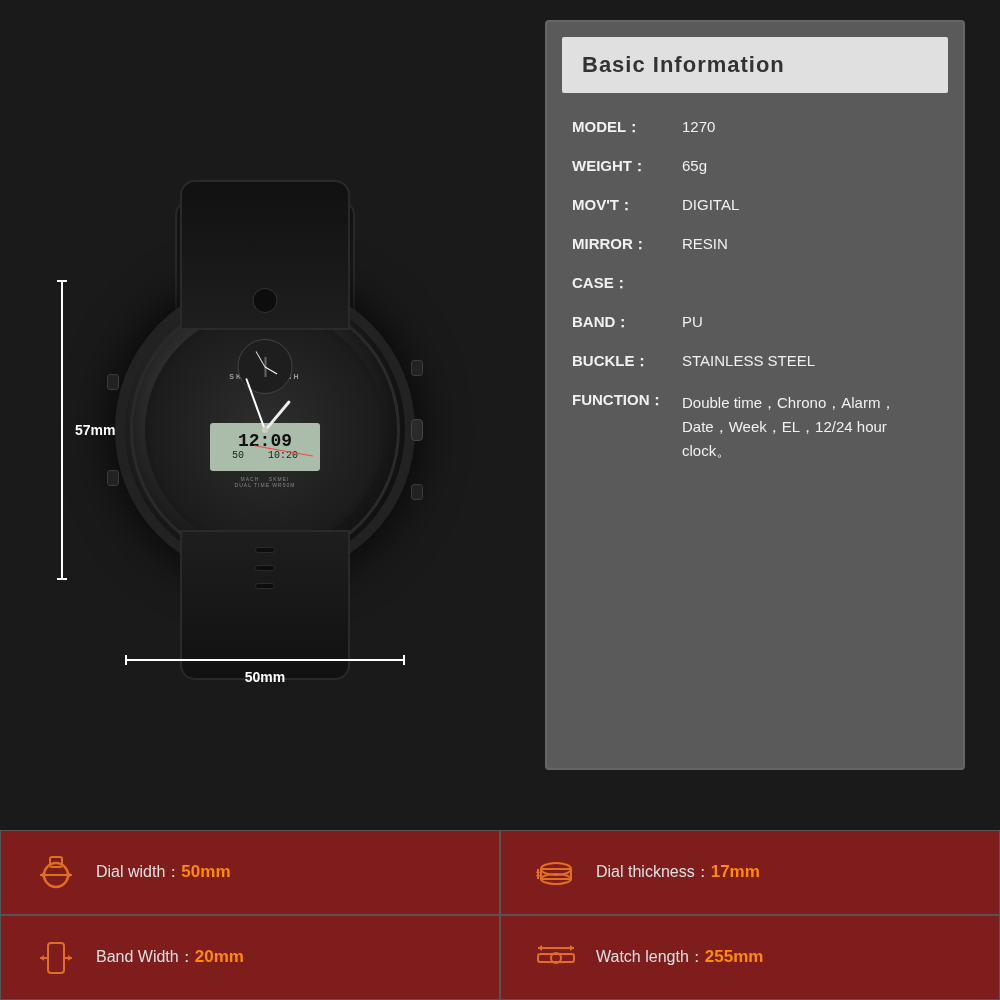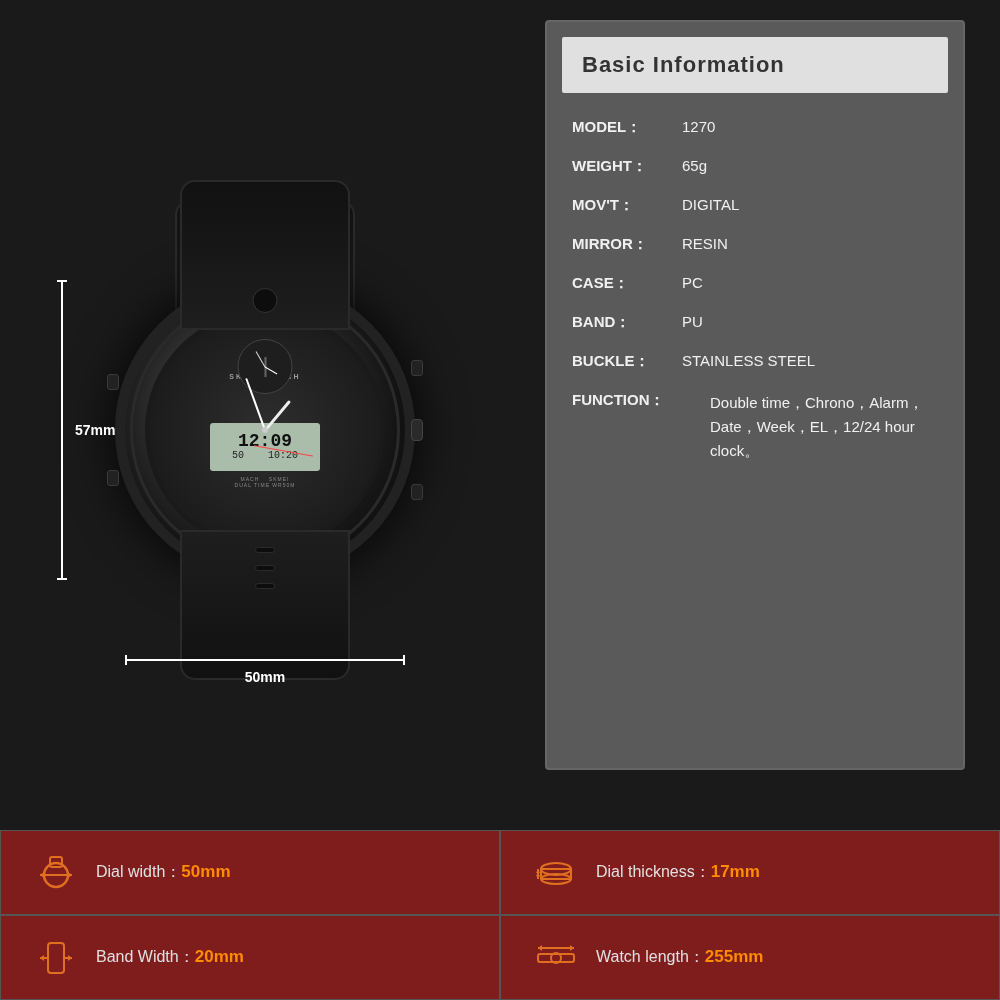--- a/index.html
+++ b/index.html
@@ -104,21 +104,20 @@
     .info-val {
       color: #f0f0f0;
       font-size: 15px;
       flex: 1;
     }
 
     .info-function {
       display: flex;
       align-items: flex-start;
       margin-bottom: 20px;
-      gap: 28px;
     }
 
     .info-function .info-key {
       min-width: 110px;
     }
 
     .info-function .info-val {
       line-height: 1.6;
     }
 
@@ -291,21 +290,20 @@
         <div class="info-row">
           <span class="info-key">MOV'T：</span>
           <span class="info-val">DIGITAL</span>
         </div>
         <div class="info-row">
           <span class="info-key">MIRROR：</span>
           <span class="info-val">RESIN</span>
         </div>
         <div class="info-row">
           <span class="info-key">CASE：</span>
-          <span class="info-val">PC</span>
         </div>
         <div class="info-row">
           <span class="info-key">BAND：</span>
           <span class="info-val">PU</span>
         </div>
         <div class="info-row">
           <span class="info-key">BUCKLE：</span>
           <span class="info-val">STAINLESS STEEL</span>
         </div>
         <div class="info-function">

